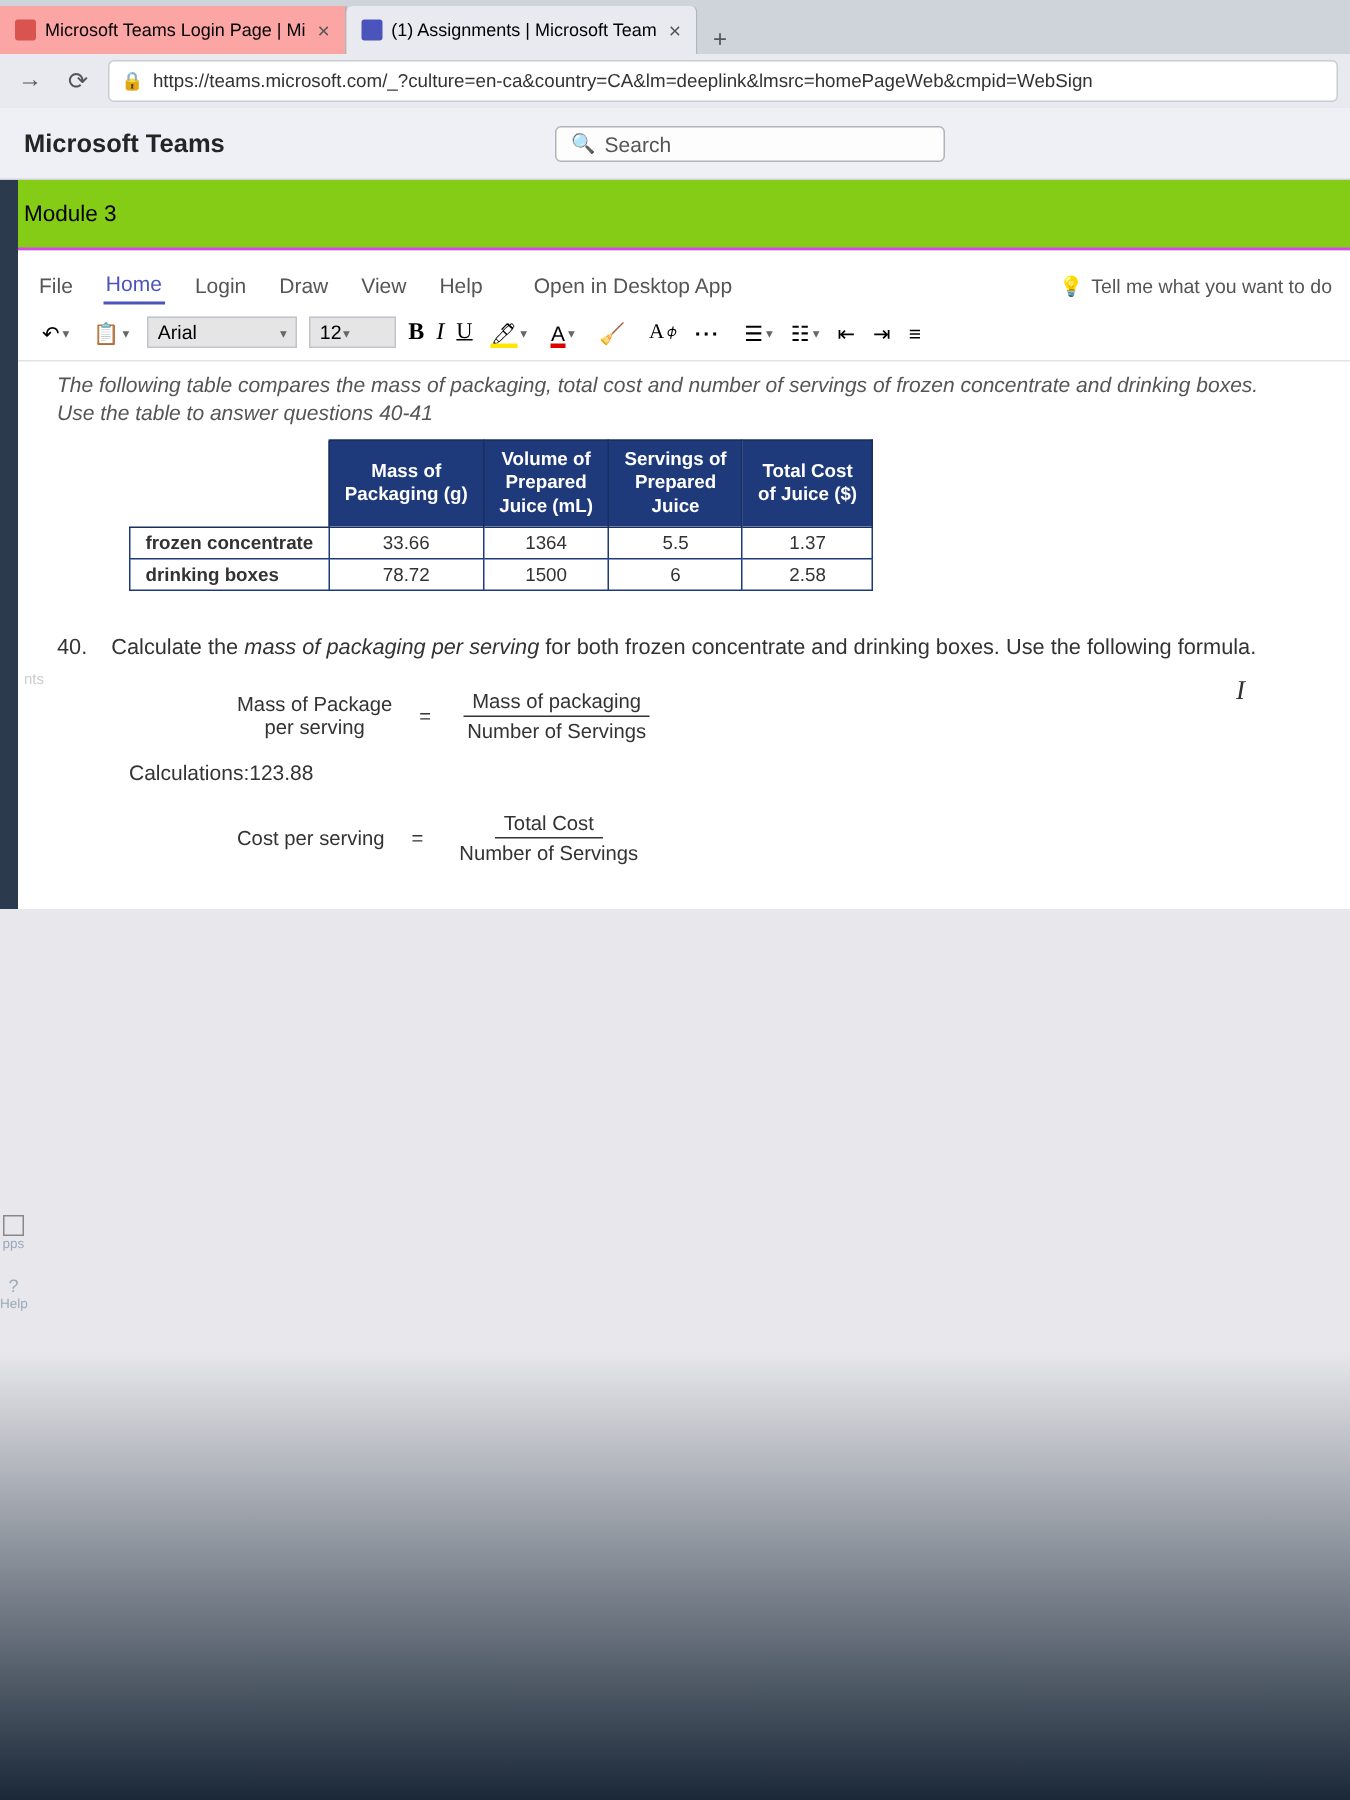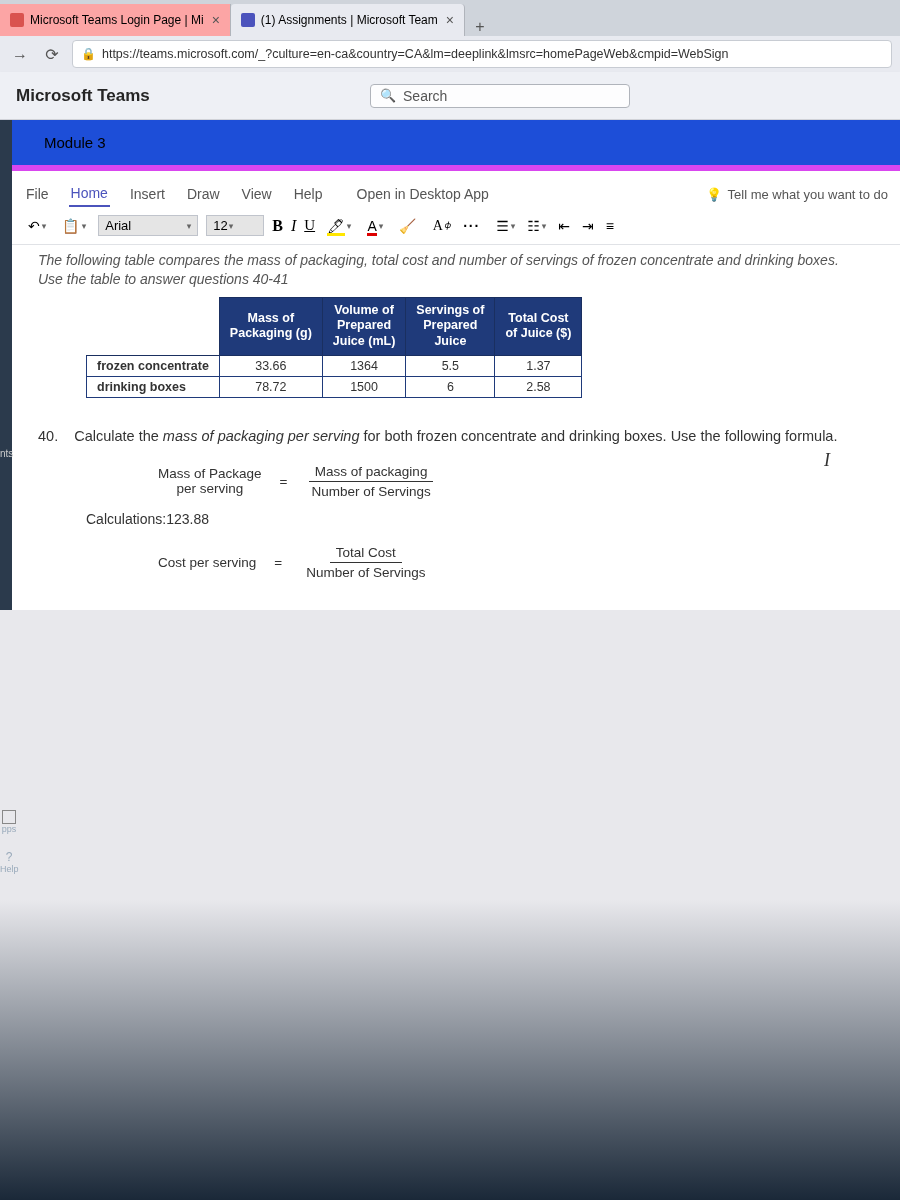--- a/index.html
+++ b/index.html
@@ -24,21 +24,21 @@
   .teams-header { display: flex; align-items: center; background: #eef0f5; height: 48px; padding: 0 16px; border-bottom: 1px solid #d0d2d8; box-shadow: 0 1px 2px rgba(0,0,0,0.06);}
   .teams-title { font-weight: 600; font-size: 17px; color: #252525; }
   .search-box { margin-left: 220px; display: flex; align-items: center; border: 1px solid #b0b4bb; border-radius: 4px; padding: 3px 10px; width: 260px; background: #fdfdfe; }
   .search-box .s-icon { margin-right: 6px; font-size: 13px; }
   .search-box .s-text { font-size: 14px; color: #555; }
   
   
   .main { display: flex; }
   .left-rail { width: 12px; background: #2b3a4c; flex-shrink: 0; }
   .content-wrap { flex: 1; background: #f4f5f8; display: flex; flex-direction: column; }
-  .module-bar { padding: 14px 32px; font-size: 15px; font-weight: 500; background: #1d4ed8; border-bottom: 6px solid #d946ef; }
+  .module-bar { padding: 14px 4px; font-size: 15px; font-weight: 500; background: #84cc16; border-bottom: 2px solid #d946ef; }
   
   .doc-area { background: #fff; margin: 0; padding: 0; flex: 1; }
   .ribbon-tabs { display: flex; align-items: center; padding: 10px 12px 0 12px; gap: 18px; font-size: 14px; }
   .rtab { padding: 4px 2px; color: #555; }
   .rtab.active { color: #4b53bc; border-bottom: 2px solid #4b53bc; }
   .open-desktop { color: #555; margin-left: 14px; }
   .tellme { display: flex; align-items: center; gap: 5px; color: #555; margin-left: auto; font-size: 13px; }
   .bulb { font-size: 13px; }
   
   .toolbar { display: flex; align-items: center; padding: 8px 12px; gap: 8px; font-size: 14px; border-bottom: 1px solid #e0e2e6; }
@@ -114,21 +114,21 @@
 <div class="main">
   <div class="left-rail"></div>
   <div class="content-wrap">
     <div class="module-bar">Module 3</div>
 
     <div class="doc-area">
 
       <div class="ribbon-tabs">
         <span class="rtab">File</span>
         <span class="rtab active">Home</span>
-        <span class="rtab">Insert</span>
+        <span class="rtab">Login</span>
         <span class="rtab">Draw</span>
         <span class="rtab">View</span>
         <span class="rtab">Help</span>
         <span class="open-desktop">Open in Desktop App</span>
         <span class="tellme">
           <span class="bulb">💡</span>
           <span>Tell me what you want to do</span>
         </span>
       </div>
 
@@ -217,21 +217,21 @@
           <div class="fraction">
             <div class="frac-top">Total Cost</div>
             <div class="frac-bot">Number of Servings</div>
           </div>
         </div>
       </div>
     </div>
   </div>
 </div>
 
-<div style="position:absolute; left:0; top:448px; font-size:10px; color:#ccc;">nts</div>
+<div style="position:absolute; left:0; top:448px; font-size:10px; color:#ccc;padding-left:16px;">nts</div>
 <div style="position:absolute; left:0; top:810px; width:18px; text-align:center;">
   <div style="width:14px;height:14px;border:1px solid #888;margin:0 auto;"></div>
   <div style="font-size:9px;color:#9ab;">pps</div>
 </div>
 <div style="position:absolute; left:0; top:850px; width:18px; text-align:center;">
   <div style="font-size:12px;color:#9ab;">?</div>
   <div style="font-size:9px;color:#9ab;">Help</div>
 </div>
 
 </body></html>

